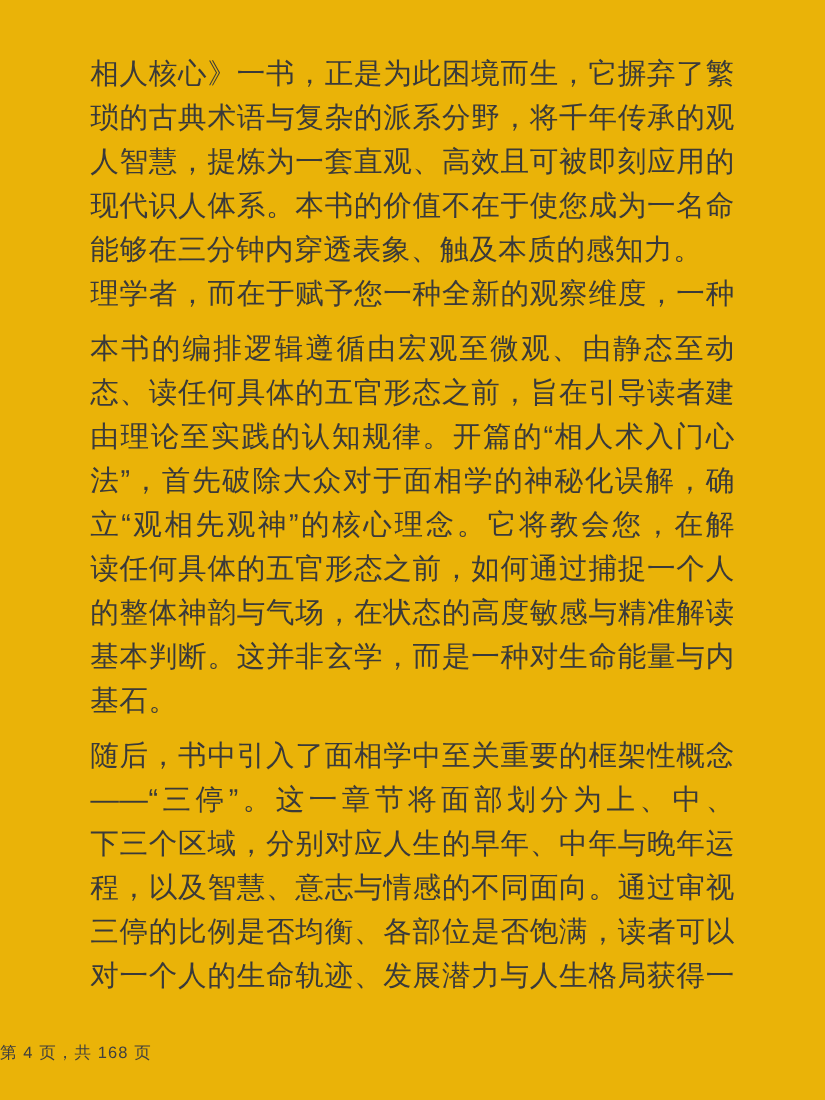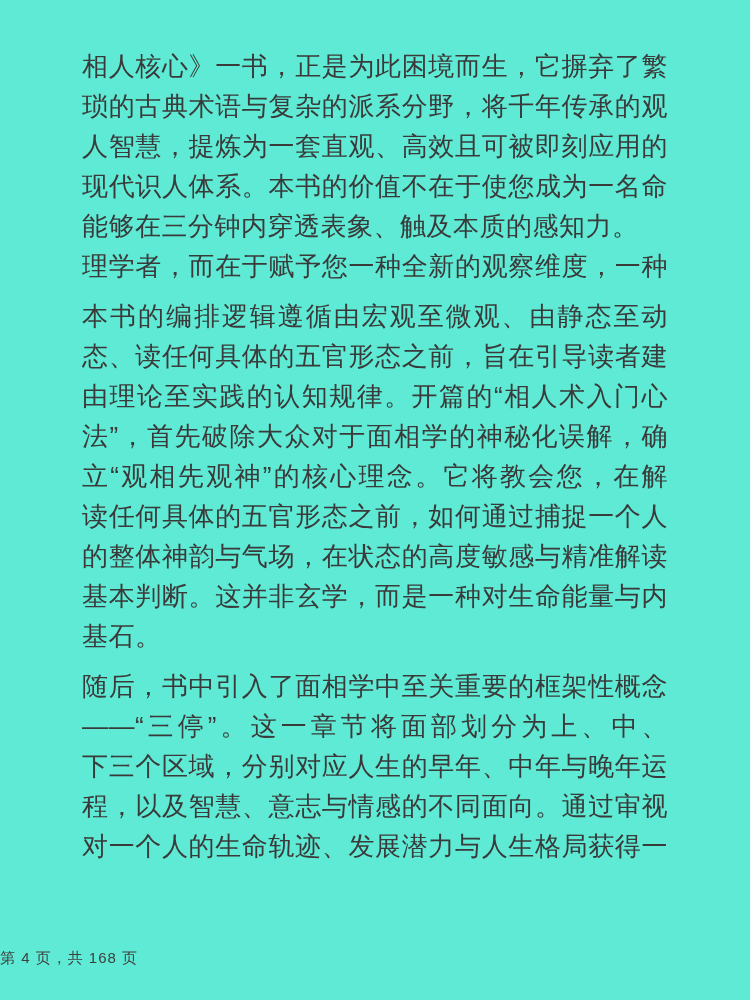--- a/index.html
+++ b/index.html
@@ -4,21 +4,21 @@
 <style>
   html, body {
     margin: 0;
     padding: 0;
     background: #ffffff;
   }
   .page {
     position: relative;
     width: 750px;
     height: 1000px;
-    background: #5eead4;
+    background: #eab308;
     overflow: hidden;
     font-family: "Liberation Sans", "DejaVu Sans", sans-serif;
   }
   .content {
     position: absolute;
     left: 82px;
     top: 46px;
     width: 586px;
     color: #3a3a3a;
     font-size: 26px;
@@ -74,19 +74,20 @@
         <div class="line">读任何具体的五官形态之前，如何通过捕捉一个人</div>
         <div class="line">的整体神韵与气场，在状态的高度敏感与精准解读</div>
         <div class="line">基本判断。这并非玄学，而是一种对生命能量与内</div>
         <div class="line no-fill">基石。</div>
       </div>
       <div class="paragraph">
         <div class="line">随后，书中引入了面相学中至关重要的框架性概念</div>
         <div class="line">——“三停”。这一章节将面部划分为上、中、</div>
         <div class="line">下三个区域，分别对应人生的早年、中年与晚年运</div>
         <div class="line">程，以及智慧、意志与情感的不同面向。通过审视</div>
+        <div class="line">三停的比例是否均衡、各部位是否饱满，读者可以</div>
         <div class="line">对一个人的生命轨迹、发展潜力与人生格局获得一</div>
       </div>
     </div>
   <div class="footer">
     <span>第 4 页，共 168 页</span>
   </div>
 </div>
 
 </body></html>

